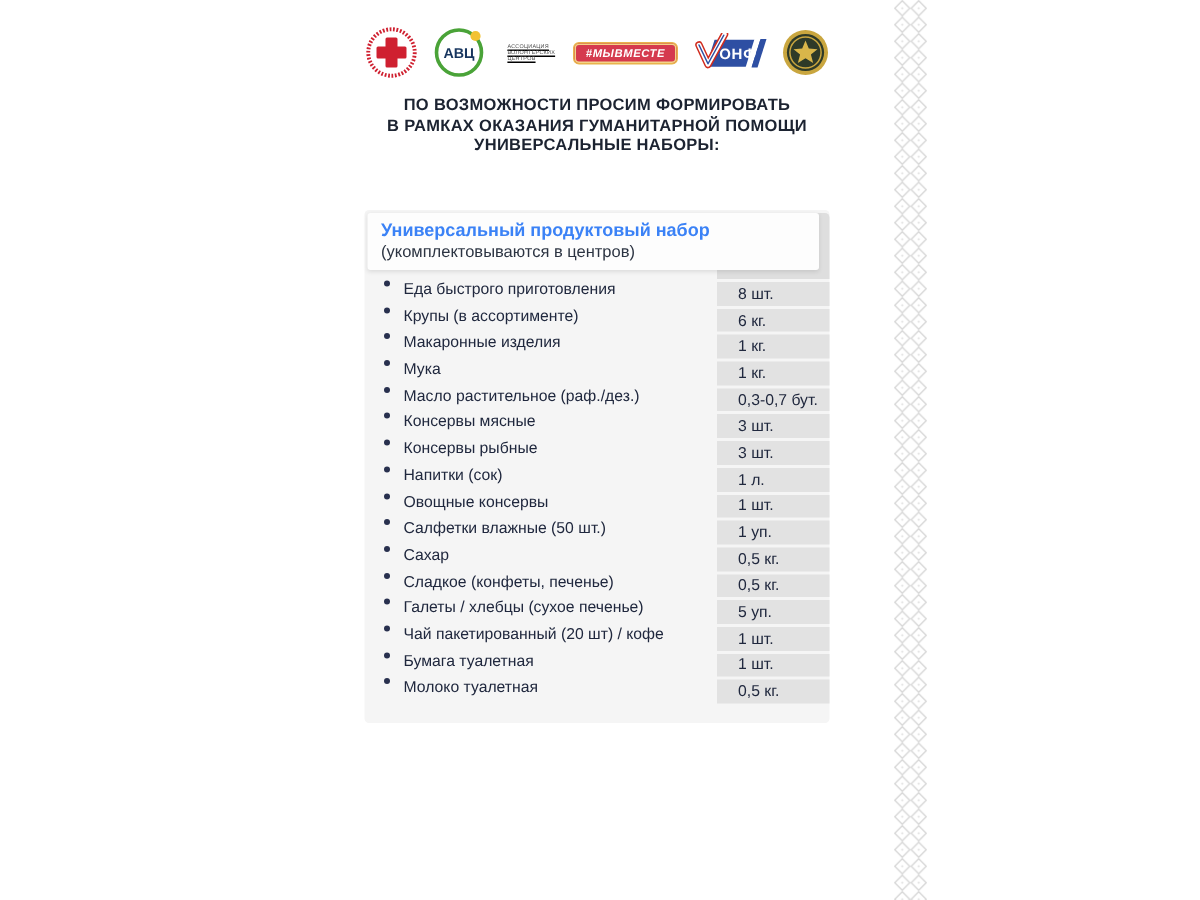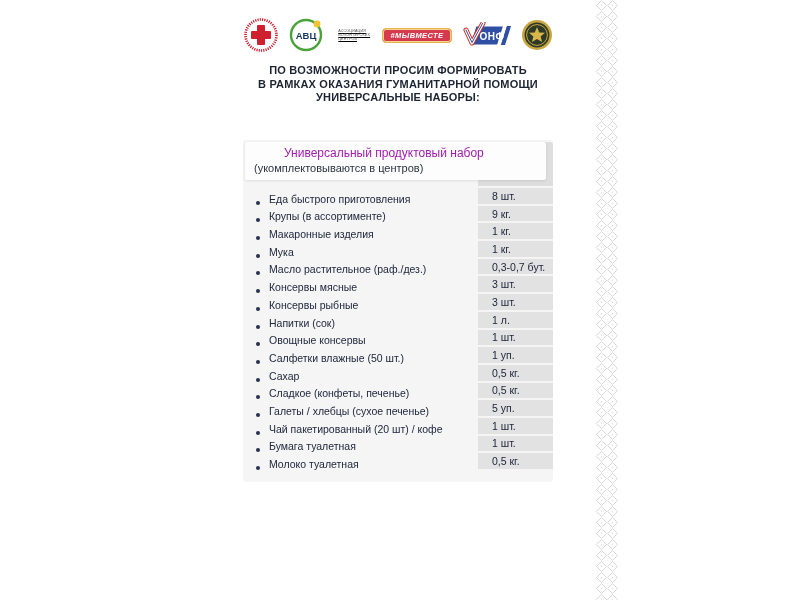--- a/index.html
+++ b/index.html
@@ -38,25 +38,25 @@
     background:#f5f5f5;border-radius:3px;
   }
   .value-backdrop{
     position:absolute;left:235px;right:0;top:2px;height:44px;background:#dedede;border-radius:0 3px 0 0;
   }
   .header-card{
     position:absolute;left:2px;top:2px;width:301px;height:38px;background:#fdfdfd;
     box-shadow:0 1px 3px rgba(0,0,0,.10);border-radius:2px;
     padding:4px 0 0 9px;box-sizing:border-box;
   }
-  .card-title{font-weight:normal;font-size:12px;color:#a21caf;line-height:15px;margin-left:30px;}
+  .card-title{font-weight:bold;font-size:12px;color:#3b82f6;line-height:15px;}
   .card-subtitle{font-size:11px;color:#2c3442;line-height:14px;}
 
   .rows{position:absolute;left:0;top:47px;width:310px;}
-  .row{position:relative;height:17.7px;display:flex;align-items:flex-end;}
+  .row{position:relative;height:17.7px;display:flex;align-items:flex-start;}
   .bullet{
     width:4px;height:4px;border-radius:50%;background:#28304e;
     margin-left:13px;flex:0 0 auto;
   }
   .label{margin-left:9px;font-size:10.5px;color:#20283e;white-space:nowrap;}
   .value{
     position:absolute;left:235px;right:0;top:1px;bottom:1px;background:#e2e2e2;
     display:flex;align-items:center;padding-left:14px;font-size:10.5px;color:#20283e;
   }
 </style>
@@ -129,21 +129,21 @@
     <div class="rows" id="rows">
   <div class="row">
     <span class="bullet"></span>
     <span class="label">Еда быстрого приготовления</span>
     <span class="value">8 шт.</span>
   </div>
 
   <div class="row">
     <span class="bullet"></span>
     <span class="label">Крупы (в ассортименте)</span>
-    <span class="value">9 кг.</span>
+    <span class="value">6 кг.</span>
   </div>
 
   <div class="row">
     <span class="bullet"></span>
     <span class="label">Макаронные изделия</span>
     <span class="value">1 кг.</span>
   </div>
 
   <div class="row">
     <span class="bullet"></span>

